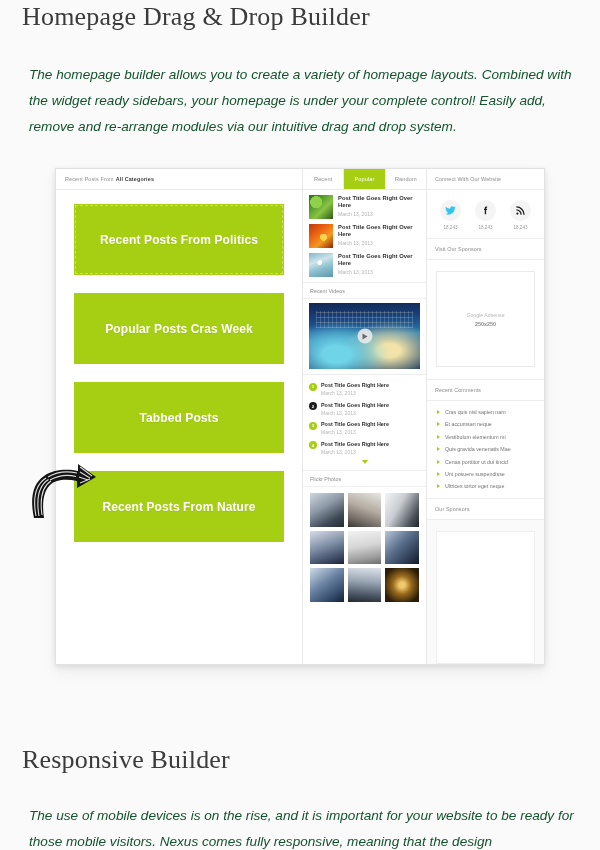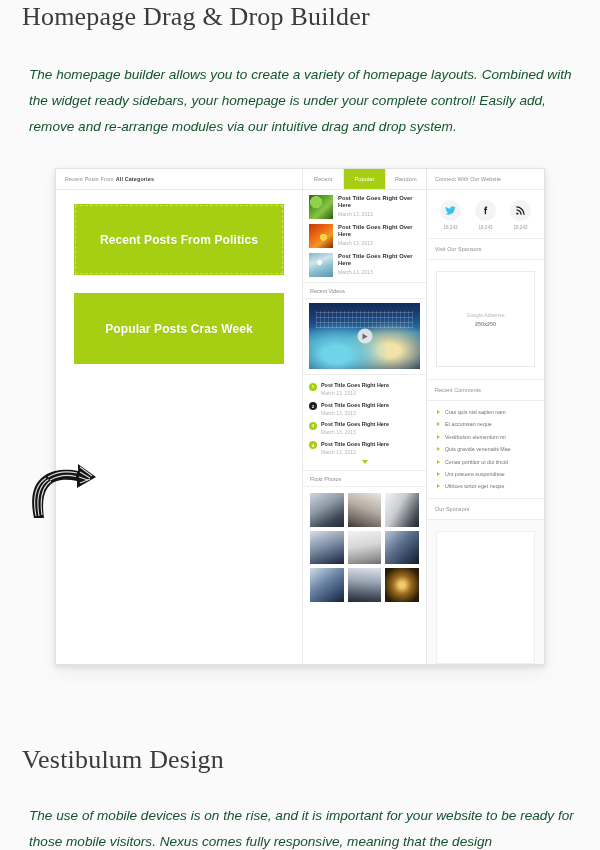--- a/index.html
+++ b/index.html
@@ -235,20 +235,22 @@
 <div id="mockup">
 
   <div class="col-left">
     <div class="widget-head">
       <span>Recent Posts From</span>
       <b>All Categories</b>
     </div>
     <div class="drop-area">
       <div class="drop-block dashed">Recent Posts From Politics</div>
       <div class="drop-block">Popular Posts Cras Week</div>
+      <div class="drop-block">Tabbed Posts</div>
+      <div class="drop-block">Recent Posts From Nature</div>
     </div>
   </div>
 
   <div class="col-mid">
 
     <div class="tabs">
       <div class="tab">Recent</div>
       <div class="tab active">Popular</div>
       <div class="tab">Random</div>
     </div>
@@ -423,15 +425,15 @@
     <path d="M26 25 C36 19, 46 19, 55 21"></path>
     <path d="M28 28 C37 23, 46 22.5, 54 24.5"></path>
     <path d="M58 15 L70 24"></path>
     <path d="M58 20 L68 26"></path>
     <path d="M57 25 L66 28"></path>
     <path d="M58 31 L68 27"></path>
   </g>
 </svg>
 
 <div id="block-bottom">
-  <h2 class="section-title">Vestibulum Design</h2>
+  <h2 class="section-title">Responsive Builder</h2>
   <p class="section-body">The use of mobile devices is on the rise, and it is important for your website to be ready for those mobile visitors. Nexus comes fully responsive, meaning that the design</p>
 </div>
 
 </body></html>

